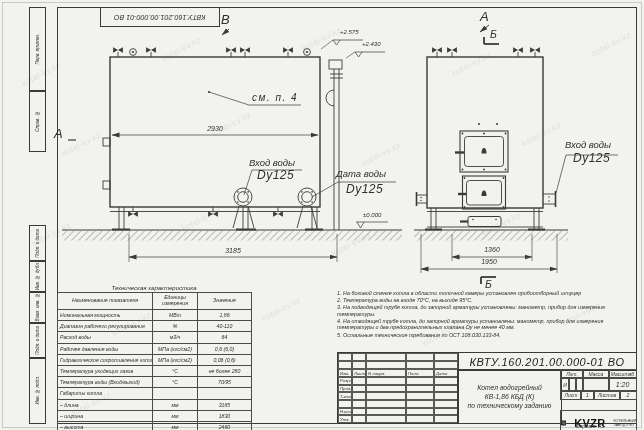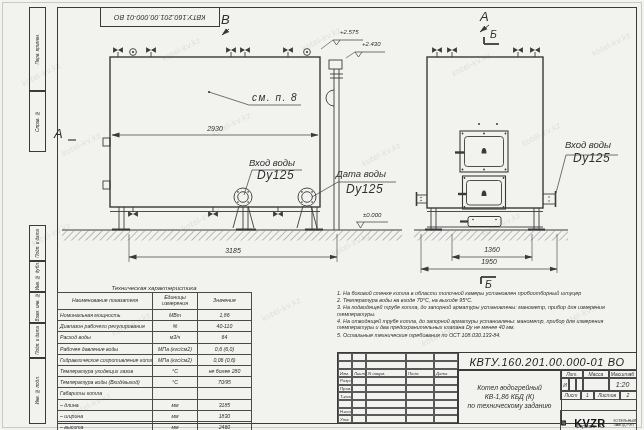--- a/index.html
+++ b/index.html
@@ -321,21 +321,21 @@
 
   <div class="topdoc">
       <span>КВТУ.160.201.00.000-01 ВО</span>
     </div>
 
   <div class="t big" style="left:221px;top:12px">В</div>
   <div class="t big" style="left:54px;top:126px">А</div>
   <div class="t big" style="left:480px;top:9px">А</div>
   <div class="t med" style="left:490px;top:28px">Б</div>
   <div class="t med" style="left:485px;top:278px">Б</div>
-  <div class="t see" style="left:252px;top:92px">см. п. 8</div>
+  <div class="t see" style="left:252px;top:92px">см. п. 4</div>
   <div class="t elev" style="left:340px;top:29px">+2.575</div>
   <div class="t elev" style="left:362px;top:41px">+2.430</div>
   <div class="t elev" style="left:363px;top:212px">±0.000</div>
   <div class="t dim" style="left:195px;top:125px">2930</div>
   <div class="t dim" style="left:213px;top:247px">3185</div>
   <div class="t dim" style="left:472px;top:246px">1360</div>
   <div class="t dim" style="left:469px;top:258px">1950</div>
   <div class="t lbl" style="left:249px;top:157px">Вход воды</div>
   <div class="t dn" style="left:257px;top:168px">Dy125</div>
   <div class="t lbl" style="left:336px;top:168px">Дата воды</div>

